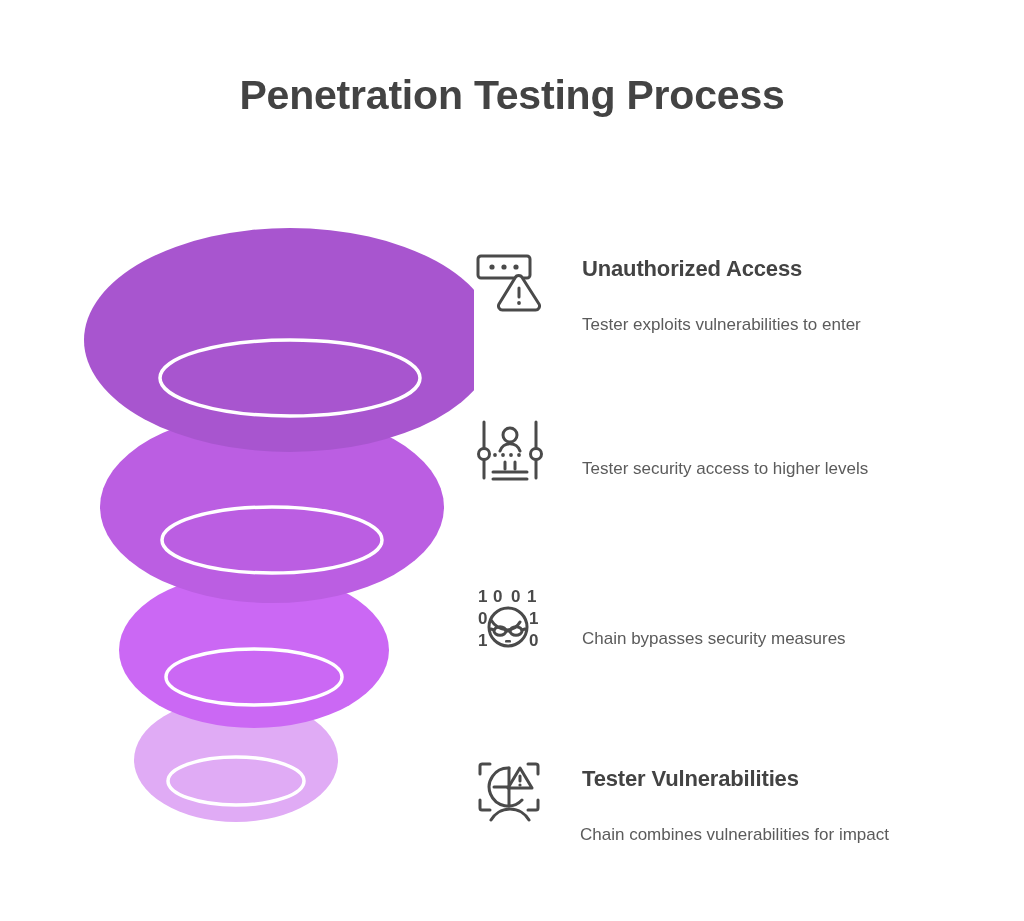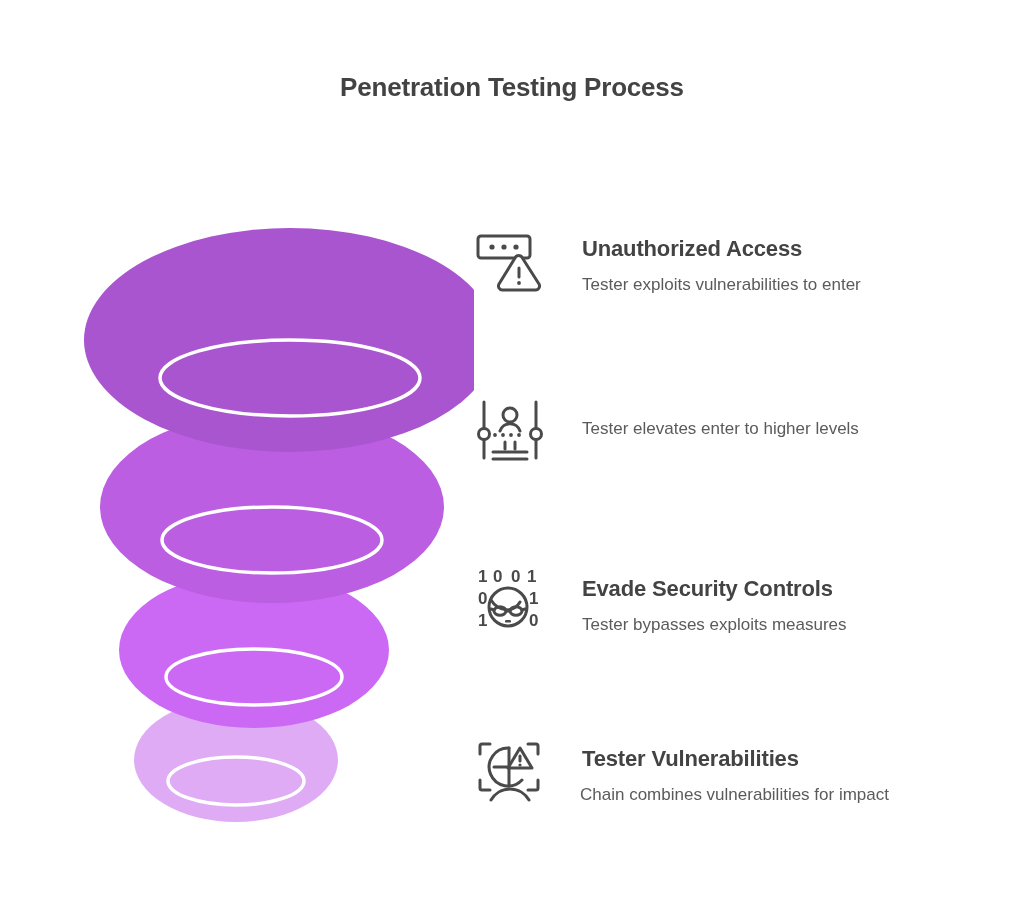--- a/index.html
+++ b/index.html
@@ -21,21 +21,21 @@
     inset: 0;
   }
 
   
   .page-title {
     position: absolute;
     top: 72px;
     left: 0;
     width: 1024px;
     text-align: center;
-    font-size: 26px;
+    font-size: 41px;
     font-weight: bold;
     color: #434343;
     letter-spacing: -0.2px;
   }
 
   
   .funnel-wrap {
     position: absolute;
     left: 14px;
     top: 215px;
@@ -45,21 +45,21 @@
   .funnel-svg {
     display: block;
     width: 460px;
     height: 630px;
   }
 
   
   .steps {
     position: absolute;
     left: 470px;
-    top: 220px;
+    top: 240px;
     width: 545px;
   }
   .step-row {
     position: relative;
     height: 170px;
   }
   .step-icon {
     position: absolute;
     left: 5px;
     top: 6px;
@@ -78,21 +78,21 @@
     width: 430px;
   }
   .step-title {
     font-size: 22px;
     font-weight: bold;
     color: #434343;
     letter-spacing: -0.15px;
     line-height: 1.2;
   }
   .step-desc {
-    margin-top: 12px;
+    margin-top: 32px;
     font-size: 17px;
     color: #5b5b5b;
     line-height: 1.3;
     white-space: nowrap;
   }
   
   .step-row:last-child .step-desc {
     margin-left: -2px;
   }
 </style>
@@ -162,21 +162,21 @@
           <circle cx="28" cy="39" r="1.9" fill="#4a4a4a" stroke="none"></circle>
           <circle cx="36" cy="39" r="1.9" fill="#4a4a4a" stroke="none"></circle>
           <circle cx="44" cy="39" r="1.9" fill="#4a4a4a" stroke="none"></circle>
           <line x1="30" y1="46" x2="30" y2="53"></line>
           <line x1="40" y1="46" x2="40" y2="53"></line>
           <line x1="18" y1="56" x2="52" y2="56"></line>
           <line x1="18" y1="63" x2="52" y2="63"></line>
         </svg>
       </div>
       <div class="step-text">
-        <div class="step-desc">Tester elevates enter to higher levels</div>
+        <div class="step-desc">Tester security access to higher levels</div>
       </div>
     </div>
 
     <div class="step-row">
       <div class="step-icon">
         <svg viewBox="0 0 70 70" xmlns="http://www.w3.org/2000/svg" fill="none" stroke="#4a4a4a" stroke-width="3" stroke-linecap="round" stroke-linejoin="round">
           <g fill="#4a4a4a" stroke="none" font-family="Liberation Sans, sans-serif" font-size="17" font-weight="bold">
             <text x="3" y="16">1</text>
             <text x="18" y="16">0</text>
             <text x="36" y="16">0</text>
@@ -190,22 +190,21 @@
           <path d="M16 34 a21 21 0 0 0 16 10 a16 16 0 0 0 13 -8"></path>
           <ellipse cx="25" cy="45" rx="6" ry="4.2"></ellipse>
           <ellipse cx="41" cy="45" rx="6" ry="4.2"></ellipse>
           <line x1="31" y1="45" x2="35" y2="45"></line>
           <line x1="16" y1="43" x2="19" y2="44"></line>
           <line x1="47" y1="44" x2="50" y2="43"></line>
           <rect x="30" y="54" width="6" height="2.6" rx="1.2" fill="#4a4a4a" stroke="none"></rect>
         </svg>
       </div>
       <div class="step-text">
-        <div class="step-title">Evade Security Controls</div>
-        <div class="step-desc">Tester bypasses exploits measures</div>
+        <div class="step-desc">Chain bypasses security measures</div>
       </div>
     </div>
 
     <div class="step-row">
       <div class="step-icon">
         <svg viewBox="0 0 70 70" xmlns="http://www.w3.org/2000/svg" fill="none" stroke="#4a4a4a" stroke-width="3" stroke-linecap="round" stroke-linejoin="round">
           <path d="M5 18 V10 a2 2 0 0 1 2 -2 h8"></path>
           <path d="M53 8 h8 a2 2 0 0 1 2 2 v8"></path>
           <path d="M63 44 v8 a2 2 0 0 1 -2 2 h-8"></path>
           <path d="M15 54 h-8 a2 2 0 0 1 -2 -2 v-8"></path>

